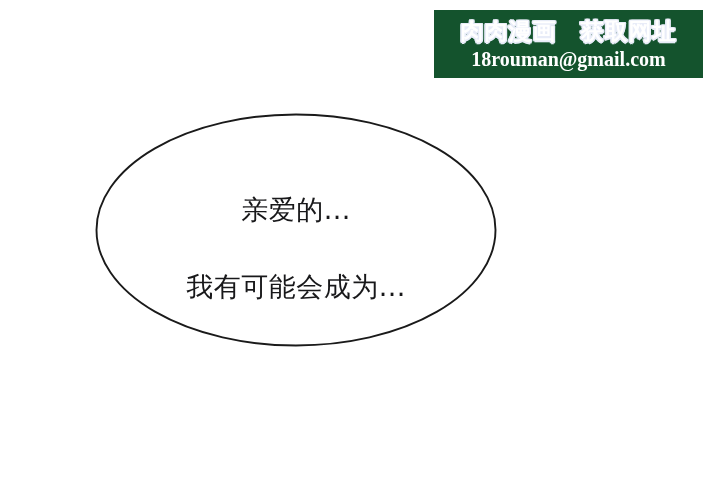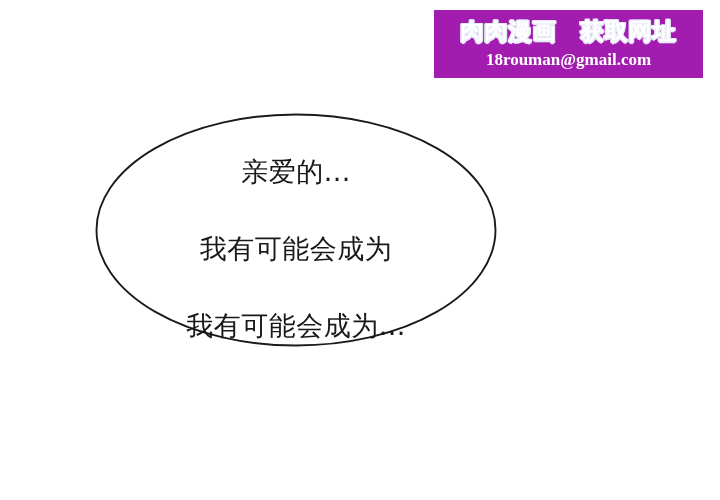--- a/index.html
+++ b/index.html
@@ -55,21 +55,21 @@
     margin-top: 36px;
   }
 
   
   #watermark {
     position: absolute;
     left: 434px;
     top: 10px;
     width: 269px;
     height: 68px;
-    background: #a21caf;
+    background: #14532d;
     display: flex;
     flex-direction: column;
     align-items: center;
     justify-content: center;
     padding-top: 1px;
     box-sizing: border-box;
   }
   #wm-title {
     color: #ffffff;
     font-family: "DejaVu Sans", "Liberation Sans", sans-serif;
@@ -84,40 +84,39 @@
       -1.2px  1.2px 0 #e8ecf8,
        1.2px  1.2px 0 #e8ecf8,
        0px   -1.5px 0 #e8ecf8,
        0px    1.5px 0 #e8ecf8,
       -1.5px  0px   0 #e8ecf8,
        1.5px  0px   0 #e8ecf8;
   }
   #wm-email {
     color: #ffffff;
     font-family: "Liberation Serif", "DejaVu Serif", serif;
-    font-size: 17px;
+    font-size: 20px;
     font-weight: bold;
     line-height: 27px;
     letter-spacing: 0px;
     white-space: nowrap;
     margin-top: 1px;
   }
 </style>
 </head>
 <body>
 
 <div id="page">
 
   <div id="bubble">
     <svg viewBox="0 0 402 234" xmlns="http://www.w3.org/2000/svg">
       <ellipse cx="201" cy="117" rx="199.5" ry="115.5" fill="#ffffff" stroke="#1a1a1a" stroke-width="1.9"></ellipse>
     </svg>
     <div id="bubble-text">
       <div class="bubble-line">亲爱的...</div>
-      <div class="bubble-line">我有可能会成为</div>
       <div class="bubble-line">我有可能会成为...</div>
     </div>
   </div>
 
   <div id="watermark">
     <div id="wm-title">肉肉漫画　获取网址</div>
     <div id="wm-email">18rouman@gmail.com</div>
   </div>
 
 </div>

